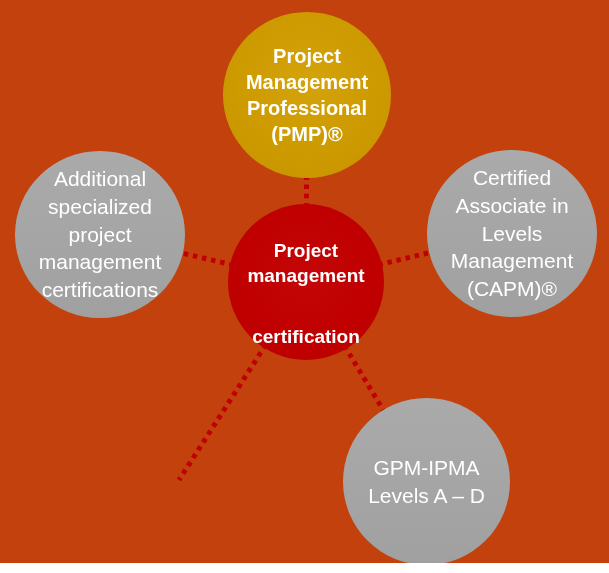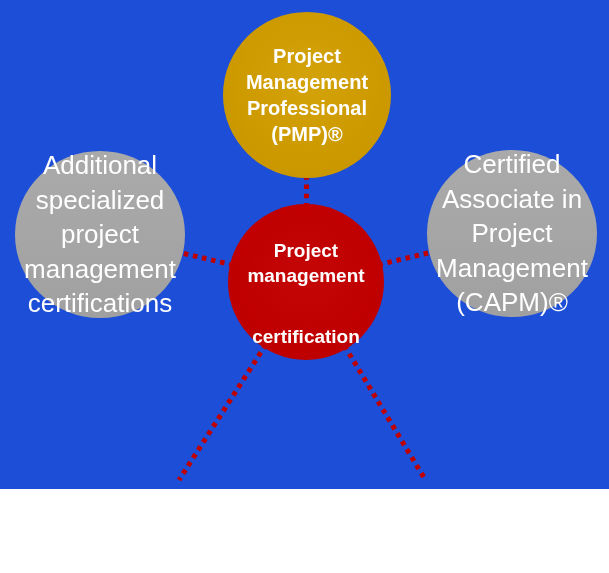--- a/index.html
+++ b/index.html
@@ -4,22 +4,22 @@
 <style>
   html, body {
     margin: 0;
     padding: 0;
     background: #ffffff;
     font-family: "Liberation Sans", sans-serif;
   }
   .canvas {
     position: relative;
     width: 609px;
-    height: 489px;
-    background: #1d4ed8;
+    height: 563px;
+    background: #c2410c;
     overflow: hidden;
   }
   .connectors {
     position: absolute;
     left: 0;
     top: 0;
     width: 609px;
     height: 573px;
   }
   .node {
@@ -43,21 +43,21 @@
     background: radial-gradient(circle at 50% 42%, #d4a30a 0%, #cd9a00 55%, #c79300 100%);
     font-size: 20px; font-weight: 600; line-height: 1.30;
   }
   .node-center {
     left: 228px; top: 204px; width: 156px; height: 156px;
     background: radial-gradient(circle at 50% 45%, #c40606 0%, #c00000 60%, #b80000 100%);
     font-size: 19px; font-weight: 600; line-height: 1.30;
   }
   .node-gray {
     background: linear-gradient(180deg, #aaaaaa 0%, #a5a5a5 55%, #a0a0a0 100%);
-    font-size: 26px; font-weight: 400; line-height: 1.33;
+    font-size: 21px; font-weight: 400; line-height: 1.33;
   }
   .node-left   { left: 15px;  top: 151px; width: 170px; height: 167px; }
   .node-right  { left: 427px; top: 150px; width: 170px; height: 167px; }
   .node-bleft  { left: 97px;  top: 398px; width: 165px; height: 165px; }
   .node-bright { left: 343px; top: 398px; width: 167px; height: 167px; }
   .center-gap {
     display: block;
     height: 12px;
   }
 </style>
@@ -85,29 +85,33 @@
     <div class="label">Additional
 specialized
 project
 management
 certifications</div>
   </div>
 
   <div class="node node-gray node-right">
     <div class="label">Certified
 Associate in
-Project
+Levels
 Management
 (CAPM)®</div>
   </div>
 
   <div class="node node-center">
     <div class="label">
       <span>Project
 management</span>
       <span class="center-gap"></span>
       <span>certification</span>
     </div>
   </div>
 
 
+  <div class="node node-gray node-bright">
+    <div class="label">GPM-IPMA
+Levels A – D</div>
+  </div>
 
 </div>
 
 </body></html>

